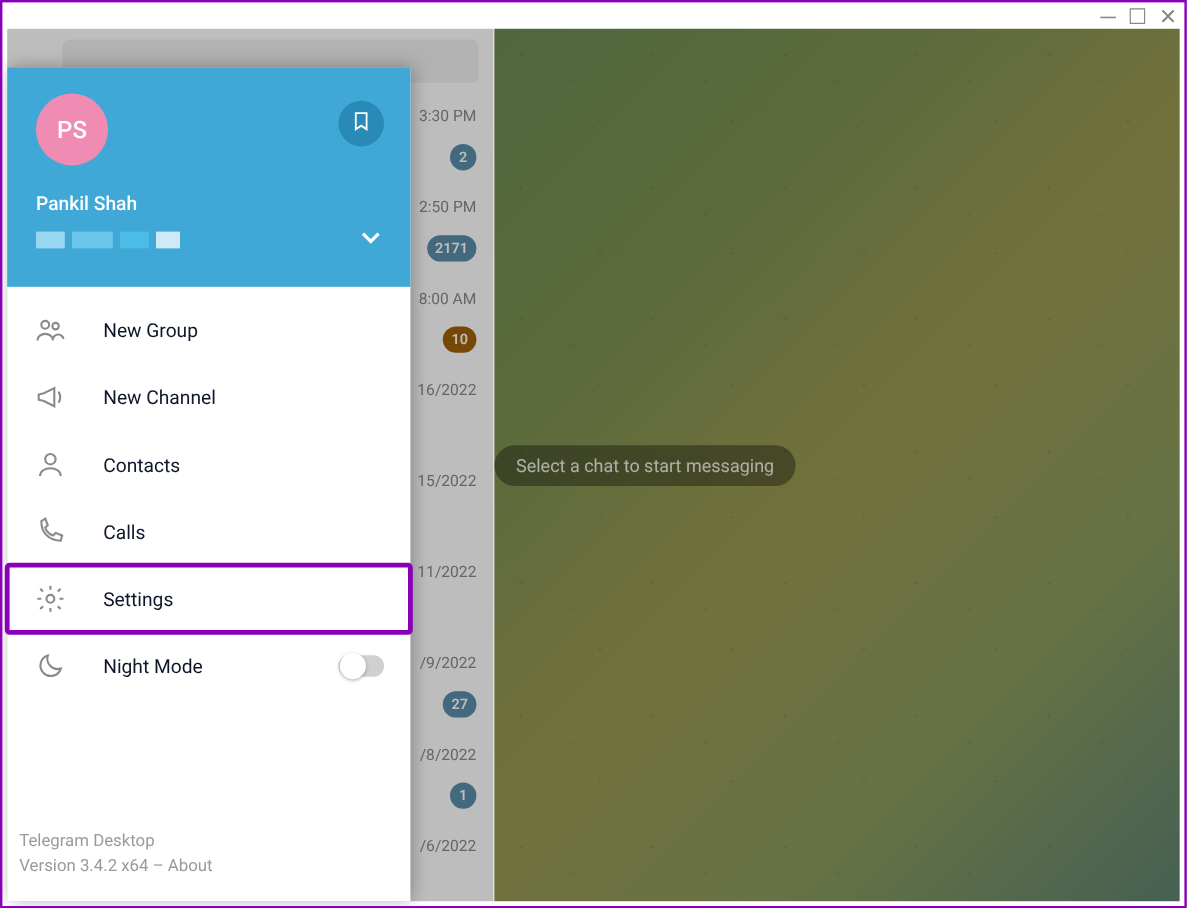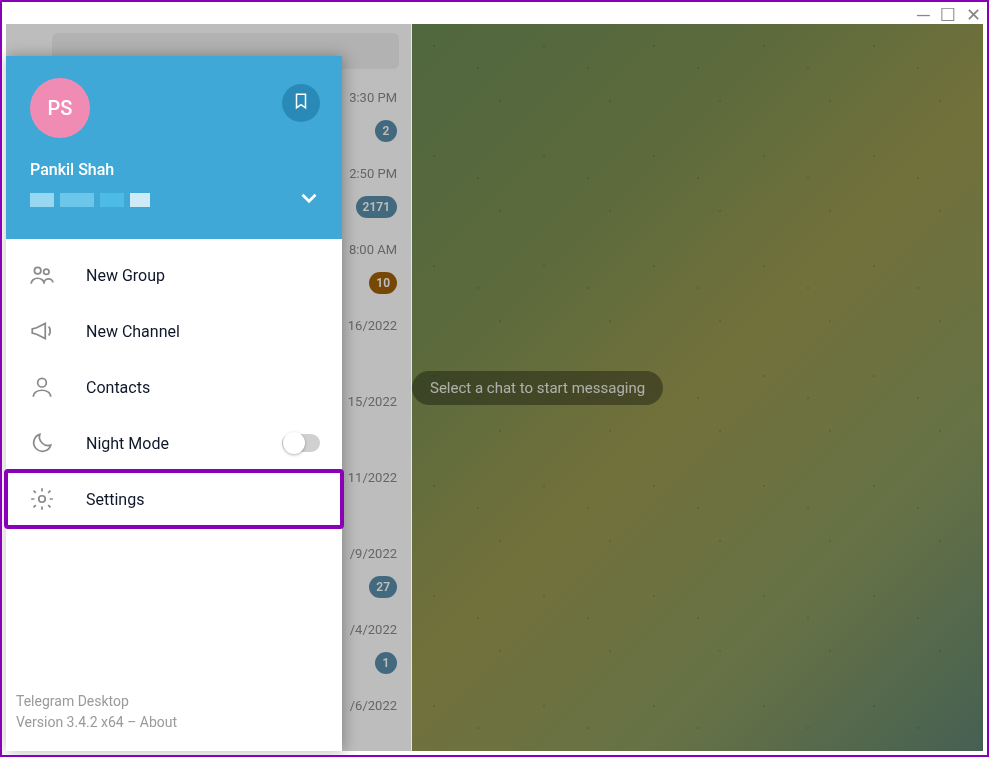--- a/index.html
+++ b/index.html
@@ -108,21 +108,21 @@
           </div>
           <div class="chat-item">
             <div class="chat-time">11/2022</div>
           </div>
           <div class="chat-item">
             <div class="chat-time">/9/2022</div>
             <div class="chat-preview gray">0…</div>
             <div class="chat-badge ">27</div>
           </div>
           <div class="chat-item">
-            <div class="chat-time">/4/2022</div>
+            <div class="chat-time">/8/2022</div>
             <div class="chat-preview ">n</div>
             <div class="chat-badge ">1</div>
           </div>
           <div class="chat-item">
             <div class="chat-time">/6/2022</div>
           </div>
         </div>
     </div>
     <div class="overlay"></div>
   </div>
@@ -192,39 +192,47 @@
       <div class="menu-item">
         <span class="icon">
           <svg viewBox="0 0 24 24">
               <circle cx="12" cy="8" r="4"></circle>
               <path d="M4 21c0-4 4-6 8-6s8 2 8 6"></path>
             </svg>
         </span>
         <span>Contacts</span>
       </div>
 
+      <div class="menu-item">
+        <span class="icon">
+          <svg viewBox="0 0 24 24">
+              <path d="M5 4c0 9 6 15 15 15l1-4-5-2-2 2c-3-1-5-3-6-6l2-2-2-5-3 2z"></path>
+            </svg>
+        </span>
+        <span>Calls</span>
+      </div>
+
+      <div class="menu-item highlighted">
+        <span class="icon">
+          <svg viewBox="0 0 24 24">
+              <circle cx="12" cy="12" r="3"></circle>
+              <path d="M12 2v3M12 19v3M4.2 4.2l2.1 2.1M17.7 17.7l2.1 2.1M2 12h3M19 12h3M4.2 19.8l2.1-2.1M17.7 6.3l2.1-2.1"></path>
+            </svg>
+        </span>
+        <span>Settings</span>
+      </div>
 
       <div class="menu-item">
         <span class="icon">
           <svg viewBox="0 0 24 24">
               <path d="M20 14A8 8 0 0 1 10 4a8 8 0 1 0 10 10z"></path>
             </svg>
         </span>
         <span>Night Mode</span>
         <div class="toggle"></div>
-      </div>
-
-      <div class="menu-item highlighted">
-        <span class="icon">
-          <svg viewBox="0 0 24 24">
-              <circle cx="12" cy="12" r="3"></circle>
-              <path d="M12 2v3M12 19v3M4.2 4.2l2.1 2.1M17.7 17.7l2.1 2.1M2 12h3M19 12h3M4.2 19.8l2.1-2.1M17.7 6.3l2.1-2.1"></path>
-            </svg>
-        </span>
-        <span>Settings</span>
       </div>
 
     </div>
 
     <div class="drawer-footer">
       <div>Telegram Desktop</div>
       <div class="about">Version 3.4.2 x64 – About</div>
     </div>
   </div>
 

